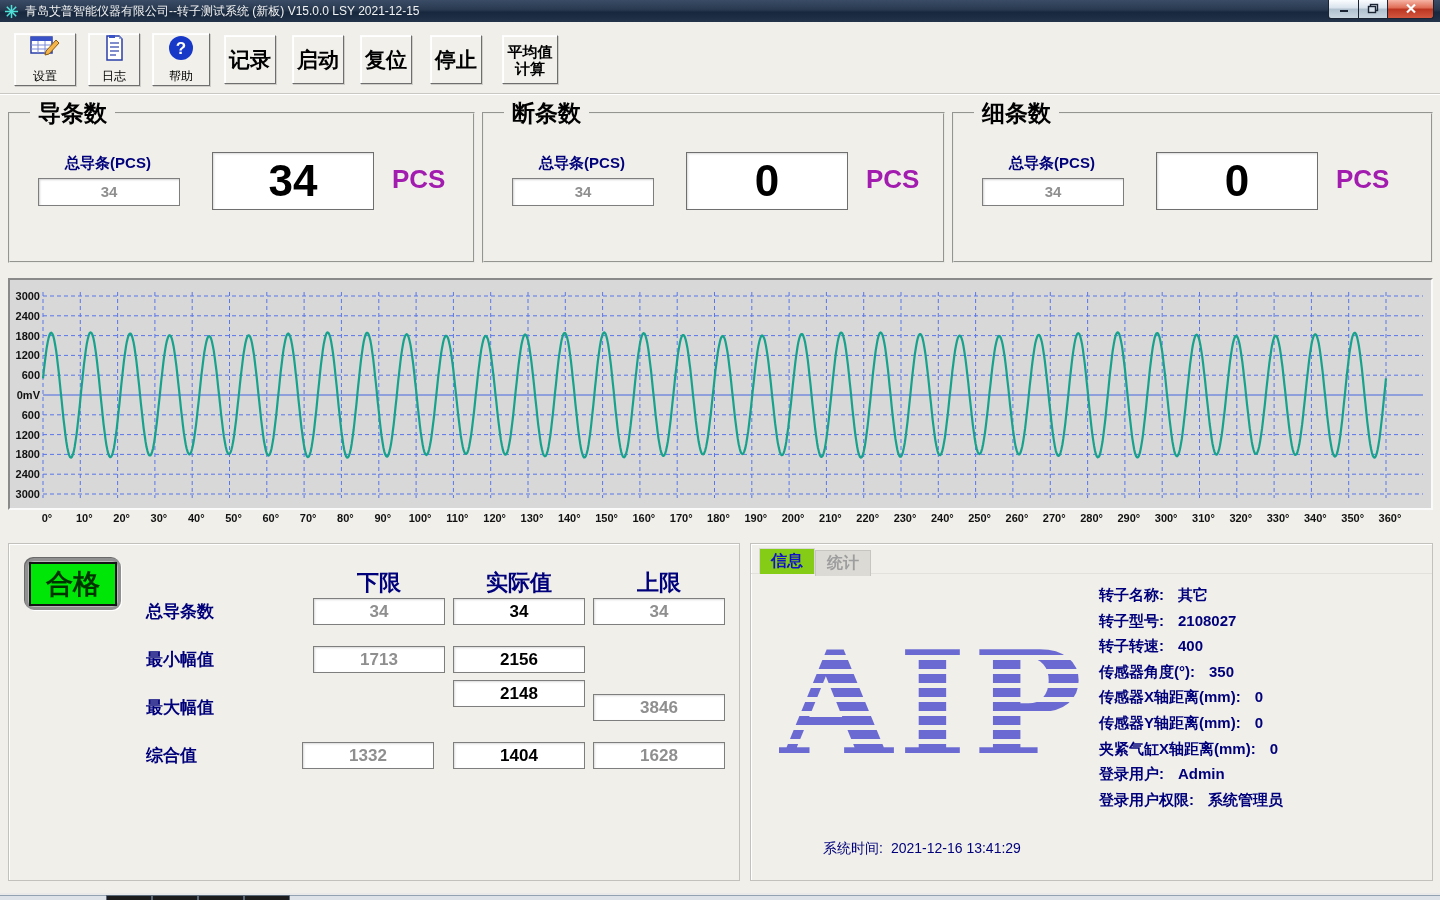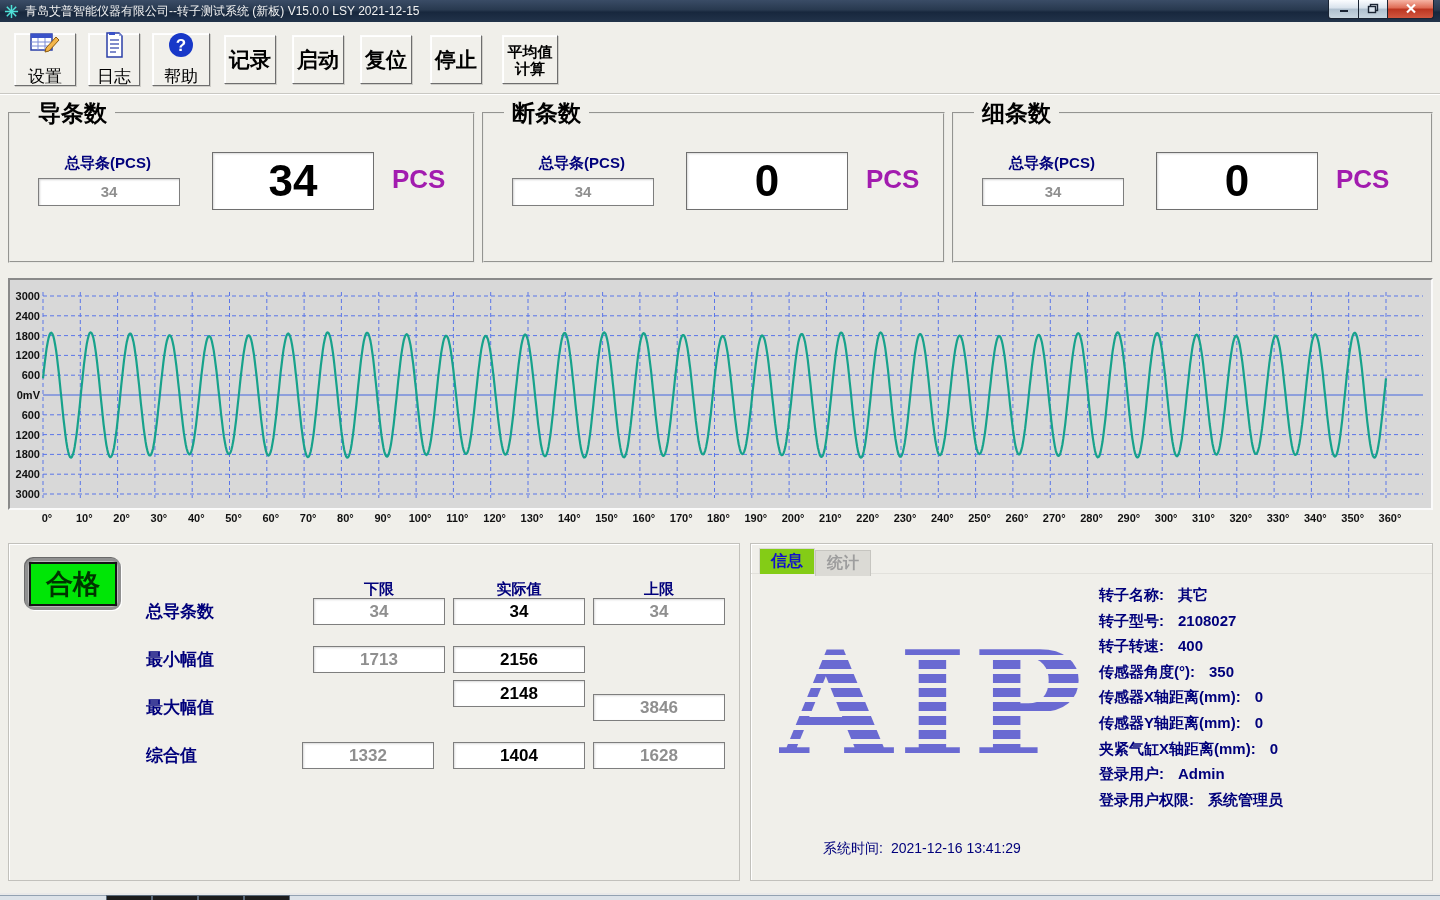--- a/index.html
+++ b/index.html
@@ -23,21 +23,21 @@
           background:linear-gradient(180deg,#F6B4A4 0%,#DE6952 45%,#BC3520 50%,#D25740 100%);}
 
   
   #toolbar{position:absolute;left:0;top:22px;width:1440px;height:71px;background:#F0EFEA;}
   #toolbar-sep{position:absolute;left:0;top:93px;width:1440px;height:2px;
     background:linear-gradient(180deg,#C9C8C3 0 1px,#FFFFFF 1px 2px);}
   .tbtn{position:absolute;background:#F1F0EB;cursor:pointer;box-sizing:border-box;
     border:1px solid;border-color:#FDFDFD #6E6E6E #6E6E6E #FDFDFD;
     box-shadow:1px 1px 0 #CFCEC9, inset 1px 1px 0 #FFFFFF;
     display:flex;flex-direction:column;align-items:center;justify-content:center;gap:2px;}
-  .tbtn-label{font-size:17px;color:#000;}
+  .tbtn-label{font-size:12px;color:#000;}
   .tbtn-big{font-size:21px;font-weight:bold;color:#000;}
   .tbtn-two{font-size:15px;font-weight:bold;color:#000;text-align:center;
             line-height:17px;white-space:pre-line;}
 
   
   .gpanel{position:absolute;top:112px;height:151px;border:2px groove #E8E8E4;box-sizing:border-box;}
   .gtitle{position:absolute;left:20px;top:-16px;background:#F0EFEA;padding:0 8px;
           font-size:23px;font-weight:bold;color:#000;}
   .flabel{position:absolute;width:140px;text-align:center;top:40px;
           color:#00007B;font-weight:bold;font-size:15px;}
@@ -61,22 +61,22 @@
     border:1px solid #C2C1BC;box-shadow:inset 1px 1px 0 #FFFFFF;}
   #results-panel{left:8px;width:732px;}
   #info-panel{left:750px;width:683px;}
 
   #status-outer{position:absolute;left:16px;top:14px;border:3px solid #909090;
     border-radius:9px;background:#B8B8B8;box-shadow:1px 1px 0 #FFF, -1px -1px 0 #6A6A6A;}
   #status-inner{margin:1px;border:2px solid #141414;background:#00E606;width:84px;height:40px;
     display:flex;align-items:center;justify-content:center;
     font-size:27px;font-weight:bold;color:#003300;}
 
-  .col-head{position:absolute;width:132px;text-align:center;top:36px;
-    color:#00007B;font-weight:bold;font-size:15px;}
+  .col-head{position:absolute;width:132px;text-align:center;top:24px;
+    color:#00007B;font-weight:bold;font-size:22px;}
   .row-label{position:absolute;left:137px;height:27px;line-height:27px;
     color:#00007B;font-weight:bold;font-size:17px;}
   .vbox{position:absolute;width:132px;height:27px;background:#FFF;box-sizing:border-box;
     border:1px solid #7E7E7E;box-shadow:inset 1px 1px 2px rgba(0,0,0,.15);
     text-align:center;line-height:25px;font-size:17px;font-weight:bold;}
   .vbox.lim{color:#8F8F8F;}
   .vbox.act{color:#000;}
 
   
   .tab{position:absolute;top:4px;padding:2px 11px;font-size:16px;font-weight:bold;cursor:pointer;}

